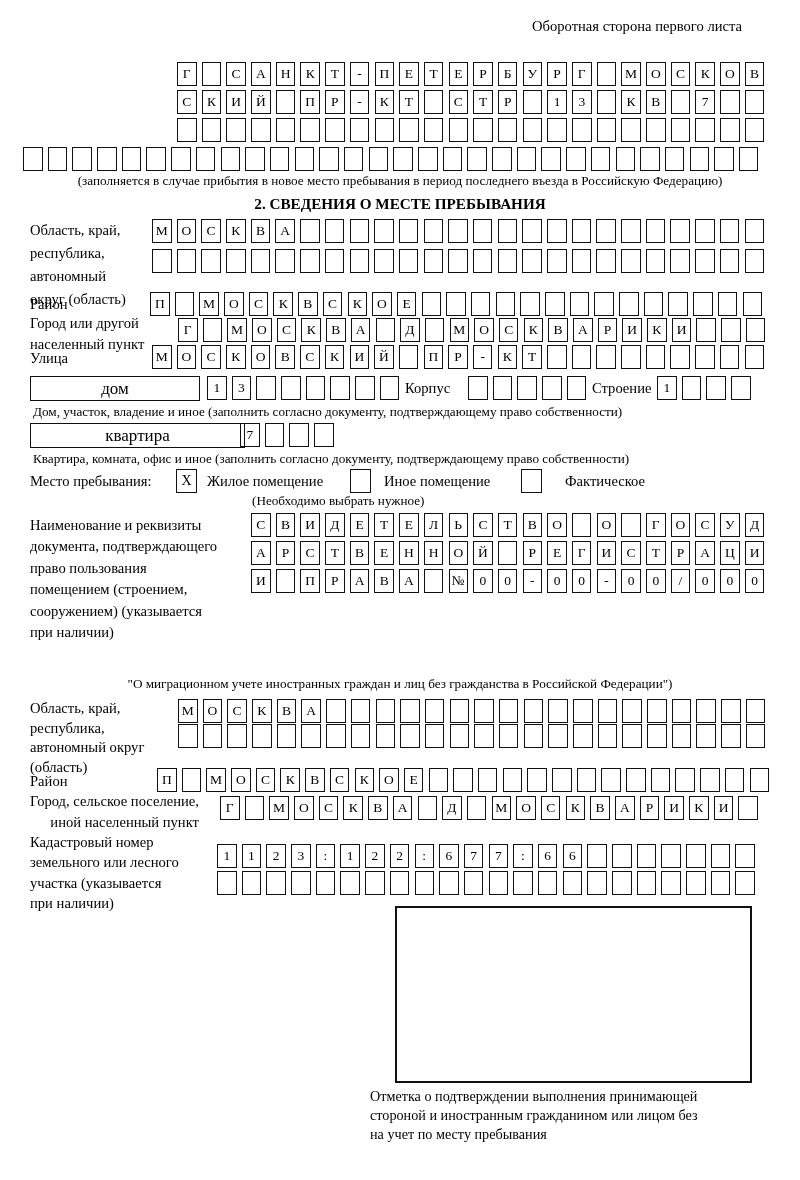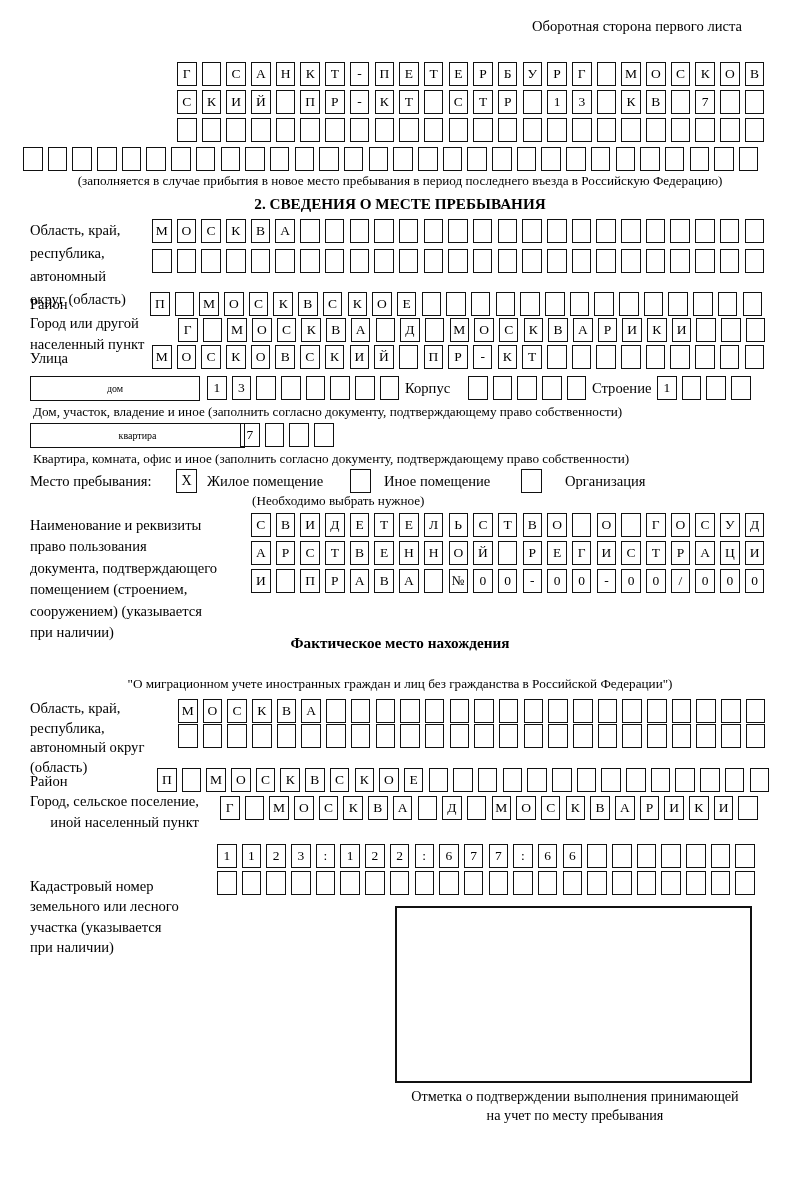--- a/index.html
+++ b/index.html
@@ -12,21 +12,21 @@
   .cap{font-size:13.2px;white-space:nowrap;}
   .title{font-size:15.2px;font-weight:bold;white-space:nowrap;}
   .crow{position:absolute;display:flex;gap:5.2px;}
   .cell{
     box-sizing:border-box;flex:none;width:19.5px;height:23.5px;border:1.6px solid #111;
     display:flex;align-items:center;justify-content:center;
     font-size:13.5px;font-family:"Liberation Serif","DejaVu Serif",serif;
   }
   .widebox{
     box-sizing:border-box;position:absolute;border:1.6px solid #111;height:25px;
-    display:flex;align-items:center;justify-content:center;font-size:10px;
+    display:flex;align-items:center;justify-content:center;font-size:17px;
   }
   .check{
     box-sizing:border-box;position:absolute;width:21px;height:24px;border:1.6px solid #111;
     display:flex;align-items:center;justify-content:center;font-size:14px;
   }
   .center{left:0;width:800px;text-align:center;}
   .bigbox{box-sizing:border-box;position:absolute;border:2px solid #111;background:#fff;}
   .multiline div{white-space:nowrap;}
 </style>
 </head>
@@ -340,27 +340,27 @@
       <div class="cell"></div>
     </div>
   <div class="abs cap" style="left:33px;top:451px;">Квартира, комната, офис и иное (заполнить согласно документу, подтверждающему право собственности)</div>
 
   <div class="abs lbl" style="left:30px;top:471px;">Место пребывания:</div>
   <div class="check" style="left:176px;top:469px;">X</div>
   <div class="abs lbl" style="left:207px;top:471px;">Жилое помещение</div>
   <div class="check" style="left:350px;top:469px;"></div>
   <div class="abs lbl" style="left:384px;top:471px;">Иное помещение</div>
   <div class="check" style="left:521px;top:469px;"></div>
-  <div class="abs lbl" style="left:565px;top:471px;">Организация</div>
+  <div class="abs lbl" style="left:565px;top:471px;">Фактическое</div>
   <div class="abs cap" style="left:252px;top:493px;">(Необходимо выбрать нужное)</div>
 
   <div class="abs lbl multiline" style="left:30px;top:515px;line-height:21.4px;">
       <div>Наименование и реквизиты</div>
+      <div>документа, подтверждающего</div>
       <div>право пользования</div>
-      <div>документа, подтверждающего</div>
       <div>помещением (строением,</div>
       <div>сооружением) (указывается</div>
       <div>при наличии)</div>
     </div>
   <div class="crow" style="left:251px;top:513px;">
       <div class="cell">С</div>
       <div class="cell">В</div>
       <div class="cell">И</div>
       <div class="cell">Д</div>
       <div class="cell">Е</div>
@@ -421,21 +421,20 @@
       <div class="cell">0</div>
       <div class="cell">-</div>
       <div class="cell">0</div>
       <div class="cell">0</div>
       <div class="cell">/</div>
       <div class="cell">0</div>
       <div class="cell">0</div>
       <div class="cell">0</div>
     </div>
 
-  <div class="abs title center" style="top:634px;">Фактическое место нахождения</div>
   <div class="abs cap center" style="top:676px;">"О миграционном учете иностранных граждан и лиц без гражданства в Российской Федерации")</div>
 
   <div class="abs lbl multiline" style="left:30px;top:699px;line-height:19.5px;">
       <div>Область, край,</div>
       <div>республика,</div>
       <div>автономный округ</div>
       <div>(область)</div>
     </div>
   <div class="crow" style="left:178px;top:699px;">
       <div class="cell">М</div>
@@ -541,21 +540,21 @@
       <div class="cell">К</div>
       <div class="cell">В</div>
       <div class="cell">А</div>
       <div class="cell">Р</div>
       <div class="cell">И</div>
       <div class="cell">К</div>
       <div class="cell">И</div>
       <div class="cell"></div>
     </div>
 
-  <div class="abs lbl multiline" style="left:30px;top:876px;line-height:20.3px;">
+  <div class="abs lbl multiline" style="left:30px;top:832px;line-height:20.3px;">
       <div>Кадастровый номер</div>
       <div>земельного или лесного</div>
       <div>участка (указывается</div>
       <div>при наличии)</div>
     </div>
   <div class="crow" style="left:217px;top:844px;">
       <div class="cell">1</div>
       <div class="cell">1</div>
       <div class="cell">2</div>
       <div class="cell">3</div>
@@ -597,18 +596,19 @@
       <div class="cell"></div>
       <div class="cell"></div>
       <div class="cell"></div>
       <div class="cell"></div>
       <div class="cell"></div>
       <div class="cell"></div>
       <div class="cell"></div>
     </div>
 
   <div class="bigbox" style="left:395px;top:906px;width:357px;height:177px;"></div>
-  <div class="abs multiline" style="left:370px;top:1087px;width:410px;text-align:center;font-size:14.2px;line-height:19.2px;">
+  <div class="abs multiline" style="left:370px;top:1087px;width:410px;font-size:14.2px;line-height:19.2px;">
       <div>Отметка о подтверждении выполнения принимающей</div>
+      <div>стороной и иностранным гражданином или лицом без</div>
       <div>на учет по месту пребывания</div>
     </div>
 
 </div>
 
 </body></html>

